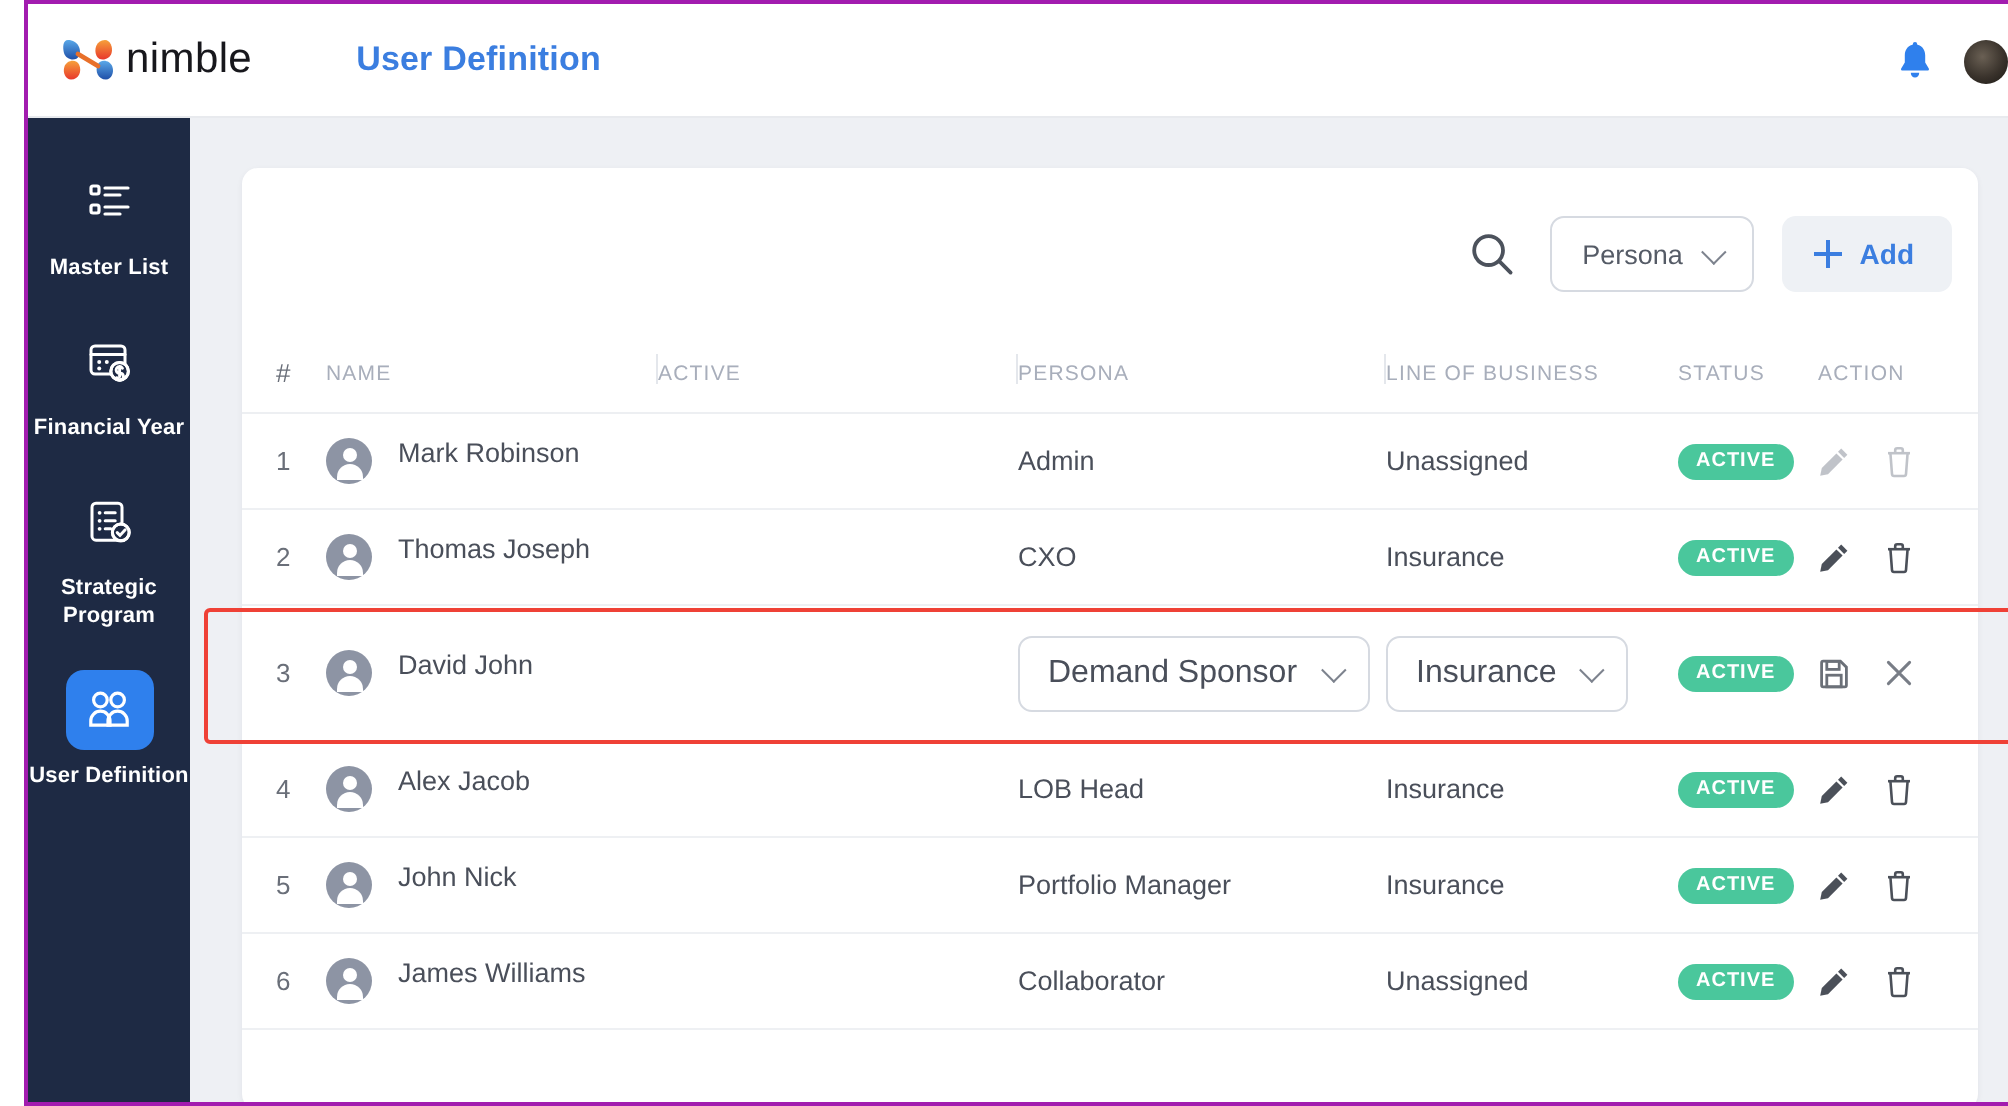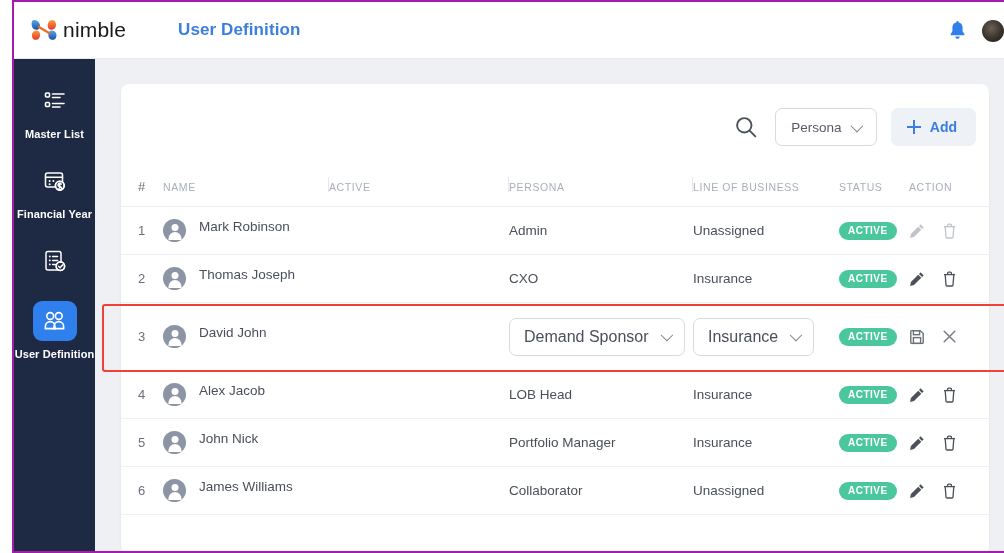--- a/index.html
+++ b/index.html
@@ -289,20 +289,21 @@
           <rect x="3" y="2.6" width="15" height="18.5" rx="2"></rect>
           <circle cx="6.8" cy="7.4" r=".95" fill="#ffffff" stroke="none"></circle>
           <circle cx="6.8" cy="11.4" r=".95" fill="#ffffff" stroke="none"></circle>
           <circle cx="6.8" cy="15.4" r=".95" fill="#ffffff" stroke="none"></circle>
           <path d="M9.6 7.4 H14.6 M9.6 11.4 H14.6 M9.6 15.4 H12.4"></path>
           <circle cx="17.4" cy="17.2" r="4.2" fill="#1e2a44"></circle>
           <circle cx="17.4" cy="17.2" r="4.2"></circle>
           <path d="M15.6 17.3 l1.4 1.4 l2.6 -2.8"></path>
         </svg>
       </span>
+      <span class="nav-label">Strategic Program</span>
     </div>
 
     <div class="nav-item active">
       <span class="nav-icon-box">
         <svg width="25" height="25" viewBox="0 0 25 25" fill="none" stroke="#ffffff" stroke-width="1.6" stroke-linecap="round">
           <circle cx="8.2" cy="7" r="3.4"></circle>
           <circle cx="16.8" cy="7" r="3.4"></circle>
           <path d="M3.4 19.6 v-2.2 a4.8 4.8 0 0 1 9.6 0 v2.2 Z"></path>
           <path d="M12 19.6 v-2.2 a4.8 4.8 0 0 1 9.6 0 v2.2 Z"></path>
         </svg>

